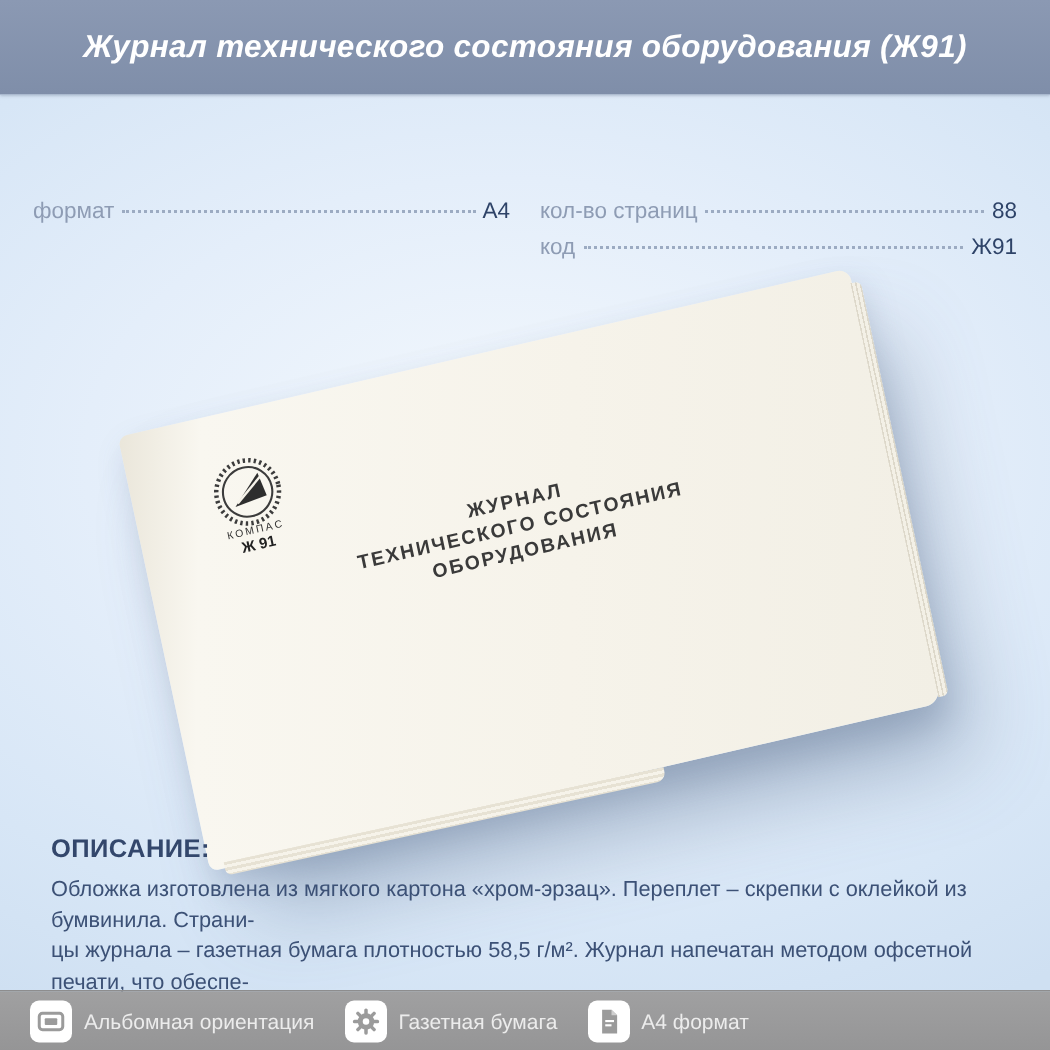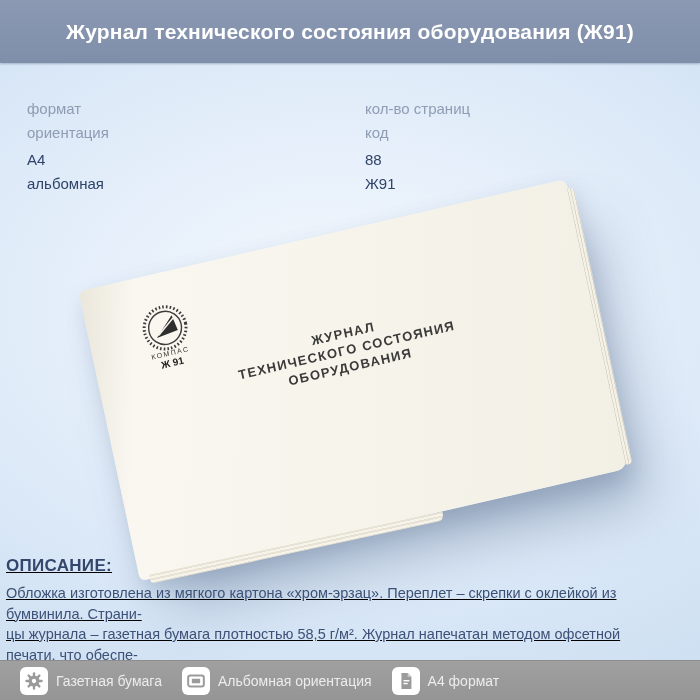--- a/index.html
+++ b/index.html
@@ -8,28 +8,28 @@
     font-family:"Liberation Sans","DejaVu Sans",sans-serif;
     background:radial-gradient(ellipse 620px 420px at 48% 44%, #f3f8fd 0%, #e4eefa 45%, #d7e6f6 78%, #cfe0f2 100%);
   }
   
   .header-bar{
     position:absolute;left:0;top:0;width:700px;height:63px;
     background:linear-gradient(#8b99b3,#7f8ea9);
     display:flex;align-items:center;justify-content:center;
     box-shadow:0 1px 2px rgba(60,75,105,.35);
   }
-  .header-title{color:#ffffff;font-size:21px;font-weight:600;letter-spacing:.2px;}
+  .header-title{color:#ffffff;font-size:21px;font-weight:600;letter-spacing:.2px;font-style:italic;}
   
   .section-heading{color:#33476c;font-size:17px;font-weight:bold;letter-spacing:.3px;}
   .chars{position:absolute;left:22px;top:90px;width:656px;}
   .char-cols{display:flex;margin-top:10px;}
   .char-col{width:320px;}
   .char-col + .char-col{margin-left:20px;}
-  .char-row{display:flex;align-items:baseline;height:24px;font-size:15px;flex-direction:column;}
+  .char-row{display:flex;align-items:baseline;height:24px;font-size:15px;}
   .char-label{color:#8e9cb4;white-space:nowrap;}
   .char-value{color:#2e4368;white-space:nowrap;margin-top:32px;}
   .dots{flex:1;margin:0 5px;border-bottom:2px dotted #9cabc2;transform:translateY(-3px);}
   
   .book-area{position:absolute;left:0;top:160px;width:700px;height:440px;}
   .book{
     position:absolute;left:103px;top:72px;width:500px;height:296px;
     transform:rotate(-13.5deg) skew(-1.5deg,.5deg);
     background:linear-gradient(103deg,#eae6da 0%,#f9f7f0 10%,#f6f3ea 55%,#f2efe5 100%);
     border-radius:6px 8px 10px 6px;
@@ -42,21 +42,21 @@
   }
   .book::after{ 
     content:"";position:absolute;left:10px;bottom:-7px;width:300px;height:9px;
     background:repeating-linear-gradient(#e7e2d4 0 2px,#f6f3ea 2px 4px);
     border-radius:0 0 6px 4px;transform:rotate(.8deg);
   }
   .cover-titles{position:absolute;left:0;right:0;top:92px;text-align:center;
     color:#3a3a3a;font-size:13px;font-weight:bold;letter-spacing:1.3px;line-height:17px;}
   .stamp{position:absolute;left:46px;top:30px;width:62px;height:74px;}
   
-  .desc{position:absolute;left:6px;top:556px;width:660px;text-decoration:underline;}
+  .desc{position:absolute;left:34px;top:556px;width:660px;}
   .desc-text{margin-top:7px;color:#3c5176;font-size:14.5px;line-height:20.5px;}
   
   .footer-bar{
     position:absolute;left:0;top:660px;width:700px;height:40px;
     background:linear-gradient(#a0a0a1,#959596);
     border-top:1px solid #8d8d8e;box-sizing:border-box;
     display:flex;align-items:center;padding-left:20px;gap:20px;
   }
   .footer-item{display:flex;align-items:center;gap:8px;}
   .icon-box{width:28px;height:28px;background:#ffffff;border-radius:6px;
@@ -72,25 +72,20 @@
     <span class="header-title">Журнал технического состояния оборудования (Ж91)</span>
   </div>
 
   <div class="chars">
     <div class="char-cols">
       <div class="char-col">
         <div class="char-row">
           <span class="char-label">формат</span>
           <span class="dots"></span>
           <span class="char-value">А4</span>
-        </div>
-        <div class="char-row">
-          <span class="char-label">ориентация</span>
-          <span class="dots"></span>
-          <span class="char-value">альбомная</span>
         </div>
       </div>
       <div class="char-col">
         <div class="char-row">
           <span class="char-label">кол-во страниц</span>
           <span class="dots"></span>
           <span class="char-value">88</span>
         </div>
         <div class="char-row">
           <span class="char-label">код</span>
@@ -126,41 +121,41 @@
       <div>цы журнала – газетная бумага плотностью 58,5 г/м². Журнал напечатан методом офсетной печати, что обеспе-</div>
       <div>чивает высокое качество и низкую стоимость. На заказ возможно измение любых характеристик</div>
     </div>
   </div>
 
   <div class="footer-bar">
 
     <div class="footer-item">
       <span class="icon-box">
         <svg width="20" height="20" viewBox="0 0 24 24">
+          <rect x="2.6" y="5.4" width="18.8" height="13.2" rx="2.6" fill="none" stroke="#9b9b9b" stroke-width="2.4"></rect>
+          <rect x="7" y="9.3" width="10" height="5.4" rx="0.8" fill="#9b9b9b"></rect>
+        </svg>
+      </span>
+      <span class="footer-label">Альбомная ориентация</span>
+    </div>
+
+    <div class="footer-item">
+      <span class="icon-box">
+        <svg width="20" height="20" viewBox="0 0 24 24">
           <g fill="#9b9b9b">
             <rect x="10.6" y="1.5" width="2.8" height="21" rx="1.3"></rect>
             <rect x="10.6" y="1.5" width="2.8" height="21" rx="1.3" transform="rotate(45 12 12)"></rect>
             <rect x="10.6" y="1.5" width="2.8" height="21" rx="1.3" transform="rotate(90 12 12)"></rect>
             <rect x="10.6" y="1.5" width="2.8" height="21" rx="1.3" transform="rotate(135 12 12)"></rect>
             <circle cx="12" cy="12" r="6.6"></circle>
           </g>
           <circle cx="12" cy="12" r="2.6" fill="#ffffff"></circle>
         </svg>
       </span>
       <span class="footer-label">Газетная бумага</span>
-    </div>
-
-    <div class="footer-item">
-      <span class="icon-box">
-        <svg width="20" height="20" viewBox="0 0 24 24">
-          <rect x="2.6" y="5.4" width="18.8" height="13.2" rx="2.6" fill="none" stroke="#9b9b9b" stroke-width="2.4"></rect>
-          <rect x="7" y="9.3" width="10" height="5.4" rx="0.8" fill="#9b9b9b"></rect>
-        </svg>
-      </span>
-      <span class="footer-label">Альбомная ориентация</span>
     </div>
 
 
     <div class="footer-item">
       <span class="icon-box">
         <svg width="20" height="20" viewBox="0 0 24 24">
           <path d="M6.5 2.5 h7.5 l4.5 4.5 v14.5 h-12 z" fill="#9b9b9b"></path>
           <path d="M14 2.5 l4.5 4.5 h-4.5 z" fill="#cfcfcf"></path>
           <rect x="9" y="10.8" width="7" height="1.7" fill="#ffffff"></rect>
           <rect x="9" y="14.2" width="5" height="1.7" fill="#ffffff"></rect>

